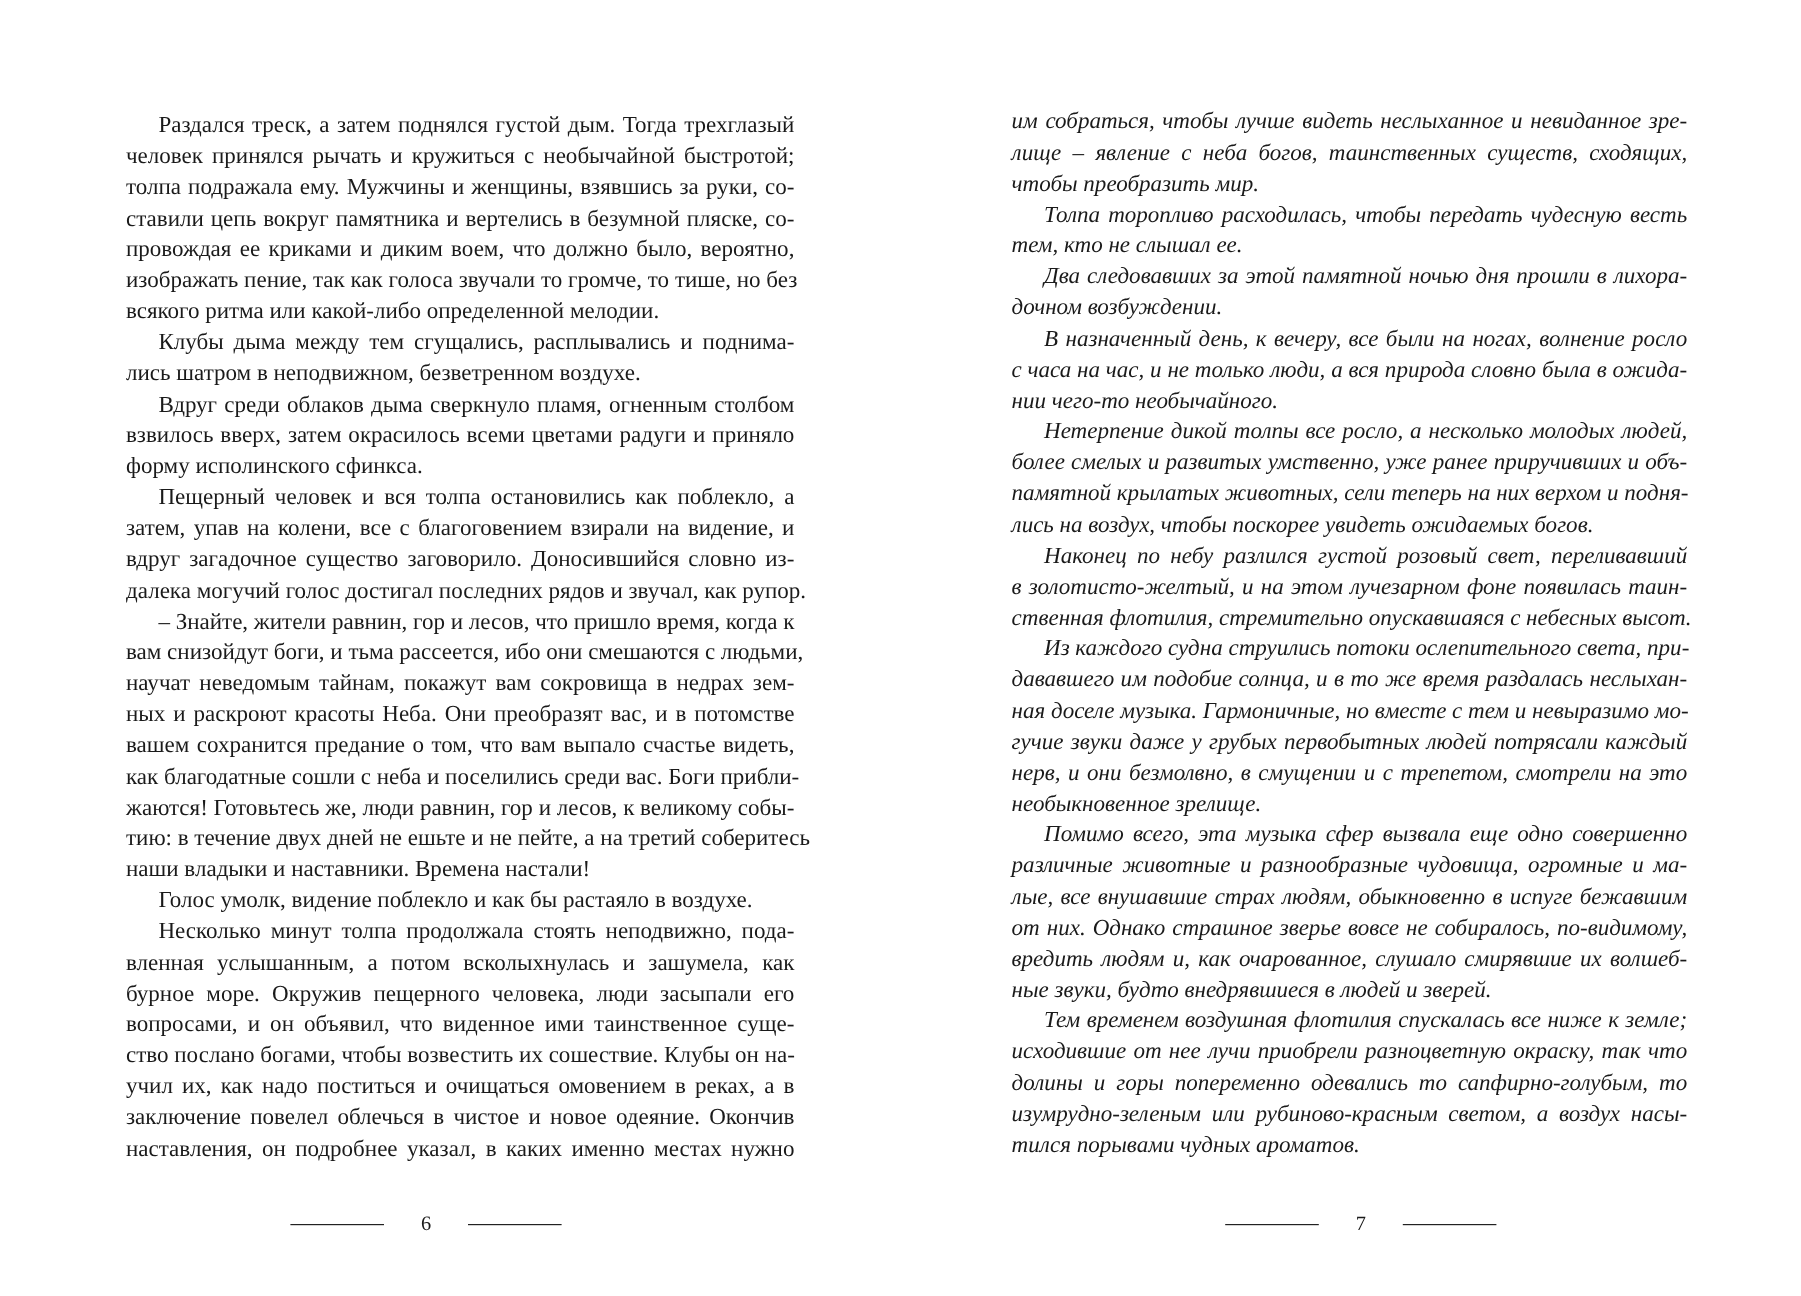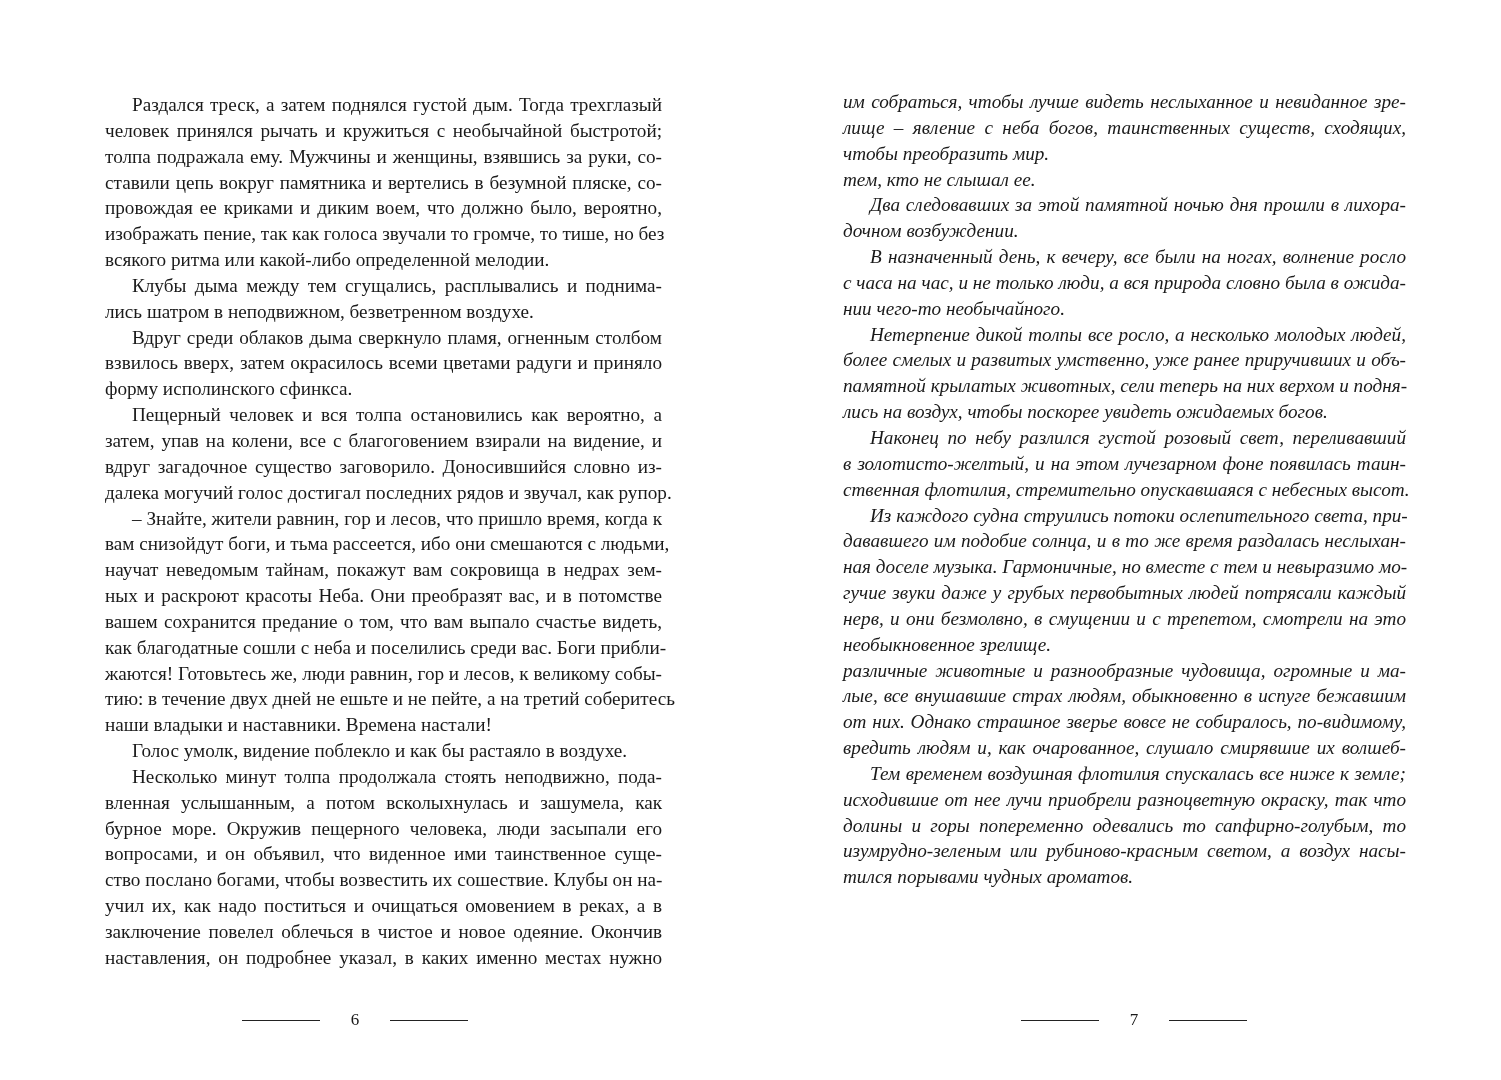--- a/index.html
+++ b/index.html
@@ -31,21 +31,21 @@
       <span class="line">толпа подражала ему. Мужчины и женщины, взявшись за руки, со-</span>
       <span class="line">ставили цепь вокруг памятника и вертелись в безумной пляске, со-</span>
       <span class="line">провождая ее криками и диким воем, что должно было, вероятно,</span>
       <span class="line">изображать пение, так как голоса звучали то громче, то тише, но без</span>
       <span class="line last">всякого ритма или какой-либо определенной мелодии.</span>
       <span class="line indent">Клубы дыма между тем сгущались, расплывались и поднима-</span>
       <span class="line last">лись шатром в неподвижном, безветренном воздухе.</span>
       <span class="line indent">Вдруг среди облаков дыма сверкнуло пламя, огненным столбом</span>
       <span class="line">взвилось вверх, затем окрасилось всеми цветами радуги и приняло</span>
       <span class="line last">форму исполинского сфинкса.</span>
-      <span class="line indent">Пещерный человек и вся толпа остановились как вероятно, а</span>
+      <span class="line indent">Пещерный человек и вся толпа остановились как поблекло, а</span>
       <span class="line">затем, упав на колени, все с благоговением взирали на видение, и</span>
       <span class="line">вдруг загадочное существо заговорило. Доносившийся словно из-</span>
       <span class="line last">далека могучий голос достигал последних рядов и звучал, как рупор.</span>
       <span class="line indent">– Знайте, жители равнин, гор и лесов, что пришло время, когда к</span>
       <span class="line">вам снизойдут боги, и тьма рассеется, ибо они смешаются с людьми,</span>
       <span class="line">научат неведомым тайнам, покажут вам сокровища в недрах зем-</span>
       <span class="line">ных и раскроют красоты Неба. Они преобразят вас, и в потомстве</span>
       <span class="line">вашем сохранится предание о том, что вам выпало счастье видеть,</span>
       <span class="line">как благодатные сошли с неба и поселились среди вас. Боги прибли-</span>
       <span class="line">жаются! Готовьтесь же, люди равнин, гор и лесов, к великому собы-</span>
@@ -66,43 +66,46 @@
     <span class="num">6</span>
     <span class="rule"></span>
   </div>
 </div>
 
 <div class="page page-right">
   <div class="text-block" id="right-text">
       <span class="line">им собраться, чтобы лучше видеть неслыханное и невиданное зре-</span>
       <span class="line">лище – явление с неба богов, таинственных существ, сходящих,</span>
       <span class="line last">чтобы преобразить мир.</span>
+      <span class="line indent">Толпа торопливо расходилась, чтобы передать чудесную весть</span>
       <span class="line last">тем, кто не слышал ее.</span>
       <span class="line indent">Два следовавших за этой памятной ночью дня прошли в лихора-</span>
       <span class="line last">дочном возбуждении.</span>
       <span class="line indent">В назначенный день, к вечеру, все были на ногах, волнение росло</span>
       <span class="line">с часа на час, и не только люди, а вся природа словно была в ожида-</span>
       <span class="line last">нии чего-то необычайного.</span>
       <span class="line indent">Нетерпение дикой толпы все росло, а несколько молодых людей,</span>
       <span class="line">более смелых и развитых умственно, уже ранее приручивших и объ-</span>
       <span class="line">памятной крылатых животных, сели теперь на них верхом и подня-</span>
       <span class="line last">лись на воздух, чтобы поскорее увидеть ожидаемых богов.</span>
       <span class="line indent">Наконец по небу разлился густой розовый свет, переливавший</span>
       <span class="line">в золотисто-желтый, и на этом лучезарном фоне появилась таин-</span>
       <span class="line last">ственная флотилия, стремительно опускавшаяся с небесных высот.</span>
       <span class="line indent">Из каждого судна струились потоки ослепительного света, при-</span>
       <span class="line">дававшего им подобие солнца, и в то же время раздалась неслыхан-</span>
       <span class="line">ная доселе музыка. Гармоничные, но вместе с тем и невыразимо мо-</span>
       <span class="line">гучие звуки даже у грубых первобытных людей потрясали каждый</span>
       <span class="line">нерв, и они безмолвно, в смущении и с трепетом, смотрели на это</span>
       <span class="line last">необыкновенное зрелище.</span>
+      <span class="line indent">Помимо всего, эта музыка сфер вызвала еще одно совершенно</span>
       <span class="line">различные животные и разнообразные чудовища, огромные и ма-</span>
       <span class="line">лые, все внушавшие страх людям, обыкновенно в испуге бежавшим</span>
       <span class="line">от них. Однако страшное зверье вовсе не собиралось, по-видимому,</span>
       <span class="line">вредить людям и, как очарованное, слушало смирявшие их волшеб-</span>
+      <span class="line last">ные звуки, будто внедрявшиеся в людей и зверей.</span>
       <span class="line indent">Тем временем воздушная флотилия спускалась все ниже к земле;</span>
       <span class="line">исходившие от нее лучи приобрели разноцветную окраску, так что</span>
       <span class="line">долины и горы попеременно одевались то сапфирно-голубым, то</span>
       <span class="line">изумрудно-зеленым или рубиново-красным светом, а воздух насы-</span>
       <span class="line last">тился порывами чудных ароматов.</span>
     </div>
   <div class="folio">
     <span class="rule"></span>
     <span class="num">7</span>
     <span class="rule"></span>

